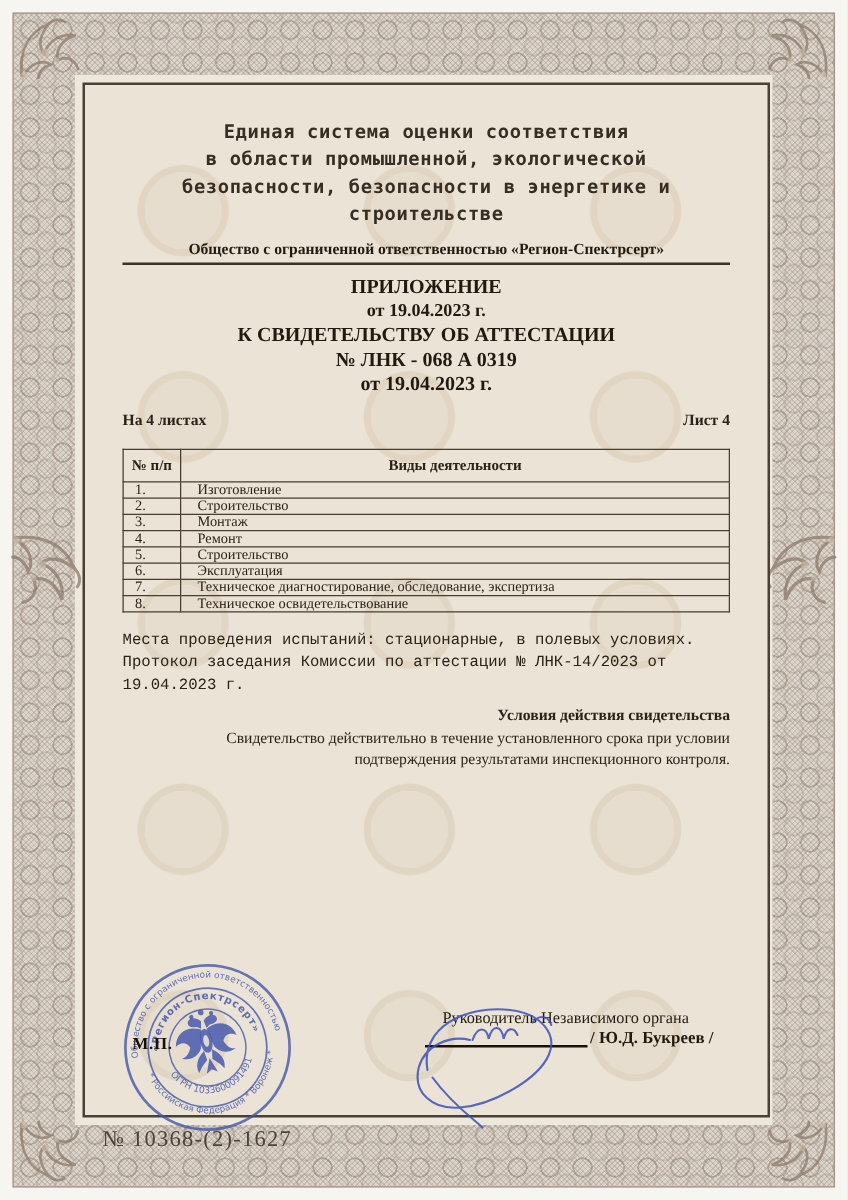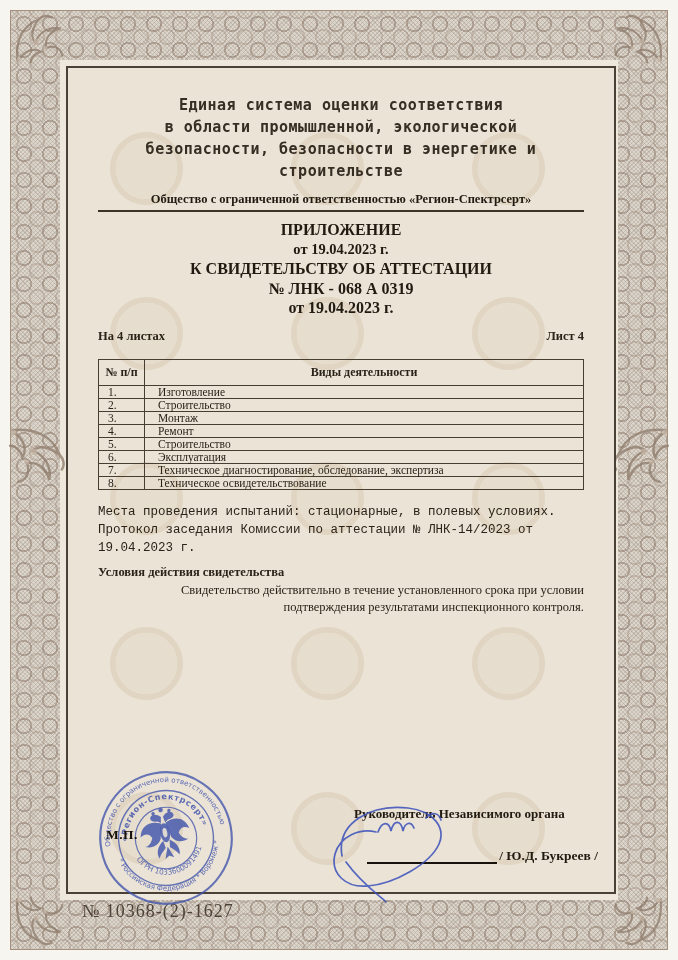--- a/index.html
+++ b/index.html
@@ -60,27 +60,27 @@
   .sheets-row { display:flex; justify-content:space-between; margin-top:11px; font-weight:bold; font-size:12.5px; }
 
   table.acts { width:100%; border-collapse:collapse; margin-top:15px; }
   table.acts th, table.acts td { border:1.5px solid #473d31; font-size:11.5px; }
   table.acts th { height:26px; font-weight:bold; text-align:center; font-size:12px; }
   table.acts td { height:13px; padding:0 4px 0 9px; }
   table.acts td.c2 { padding-left:13px; }
   .col-num { width:46px;margin-top:48px; }
 
   .notes { margin-top:13px; font-size:12.5px; line-height:18px;font-family:Liberation Mono, monospace; }
-  .cond-title { margin-top:8px; text-align:left; font-weight:bold; font-size:12.5px; }
+  .cond-title { margin-top:8px; text-align:right; font-weight:bold; font-size:12.5px; }
   .cond-text { margin-top:2px; font-size:12.5px; line-height:17.5px;text-align:right; }
 
   
   .sig-block { position:absolute; left:340px; top:806px; width:258px; z-index:4; }
-  .sig-role { font-weight:bold; font-size:13px; padding-left:14px; color:#211a10; }
-  .sig-line-row { margin-top:26px; display:flex; align-items:flex-end;justify-content:flex-end; }
+  .sig-role { font-weight:normal; font-size:13px; padding-left:14px; color:#211a10; }
+  .sig-line-row { display:flex; align-items:flex-end; }
   .sig-underline { display:inline-block; width:130px; border-bottom:2px solid #17120b; height:14px; }
   .sig-name { font-weight:bold; font-size:13.5px; margin-left:2px; color:#211a10; }
 
   .stamp-wrap { position:absolute; left:96px; top:768px; width:140px; height:140px; z-index:4; transform:rotate(-11deg); opacity:.92; }
   .mp-label { position:absolute; left:106px; top:827px; z-index:5; font-weight:bold; font-size:13.5px; color:#16100a; letter-spacing:.5px;text-align:center; }
   .sig-scribble { position:absolute; left:322px; top:792px; width:150px; height:112px; z-index:5; }
 
   .form-number {
     position:absolute; left:82px; top:901px; z-index:4;
     font-size:18px; color:#4e4338; letter-spacing:1px;

